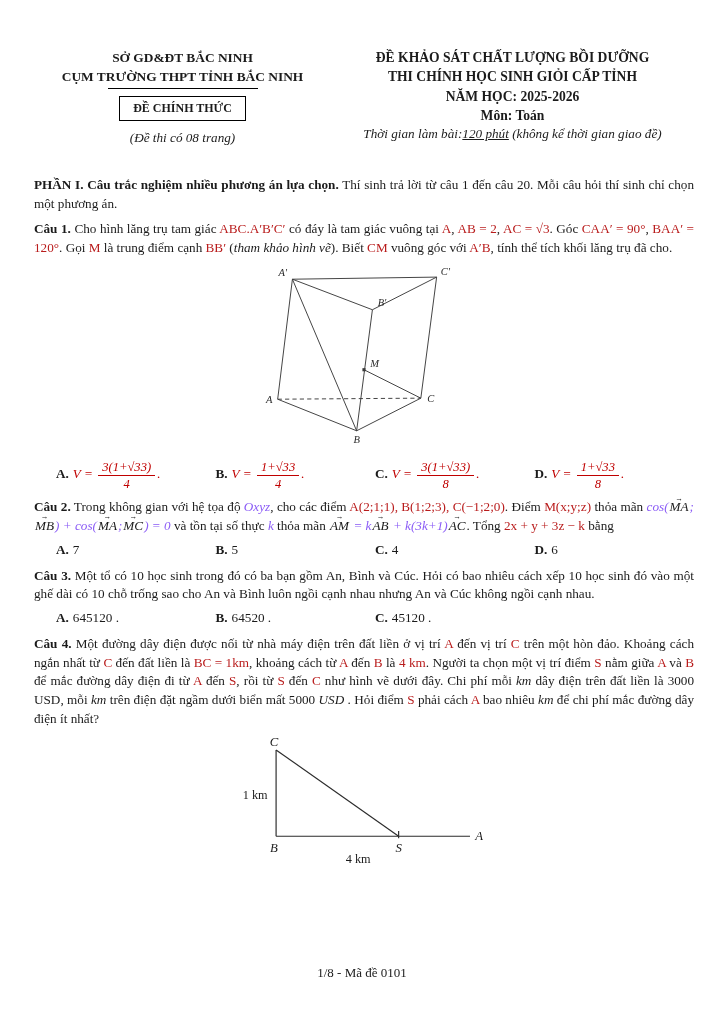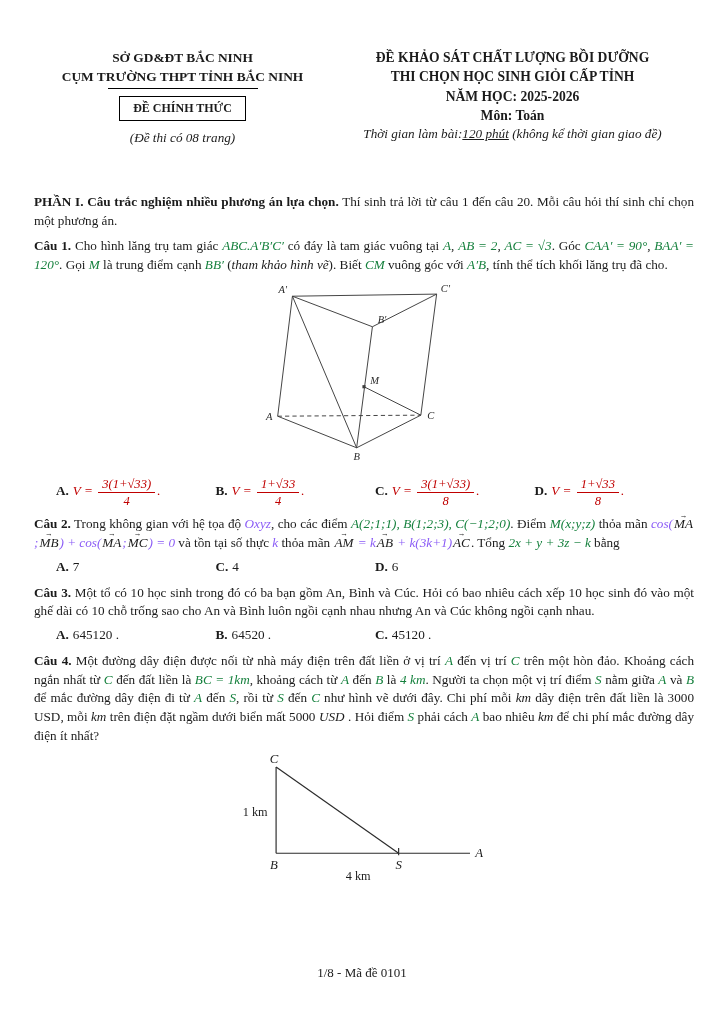--- a/index.html
+++ b/index.html
@@ -15,25 +15,25 @@
   .h-left{width:45%;}
   .h-right{width:55%;}
   .hb{font-weight:bold;}
   .h-left .hb{font-size:13.4px;}
   .h-right .hb{font-size:13.6px;}
   .h-underline{width:150px;height:0;border-bottom:1.3px solid #000;margin:2px auto 6px;}
   .exam-box{display:inline-block;border:1.6px solid #000;padding:3px 13px;font-weight:bold;font-size:12px;margin:1px 0 8px;}
   .italic{font-style:italic;}
   .u{text-decoration:underline;}
   
-  .content{margin-top:45px;}
+  .content{margin-top:28px;}
   .para{text-align:justify;margin:7px 0 0 0;}
   .b{font-weight:bold;}
   .i{font-style:italic;}
-  .m{font-style:italic;color:#15803d;}
+  .m{color:#b91c1c;}
   .mk{font-style:italic;color:#8b5cf6;}
   .vec{font-style:italic;display:inline-block;position:relative;padding:0 1px;}
   .vec::after{content:"\2192";position:absolute;left:50%;transform:translateX(-50%);top:-0.62em;font-size:0.58em;font-style:normal;}
   
   .options{display:flex;margin:5px 0 0 22px;}
   .opt{width:25%;}
   .olab{font-weight:bold;margin-right:4px;}
   .m2{font-style:italic;color:#c00000;}
   .frac{display:inline-block;vertical-align:-0.8em;text-align:center;margin:0 2px;line-height:1.15;font-size:12.6px;}
   .frac .num{display:block;padding:0 4px 1px;border-bottom:1px solid currentColor;}
@@ -57,21 +57,21 @@
       <div class="hb">SỞ GD&amp;ĐT BẮC NINH</div>
       <div class="hb">CỤM TRƯỜNG THPT TỈNH BẮC NINH</div>
       <div class="h-underline"></div>
       <div>
         <span class="exam-box">ĐỀ CHÍNH THỨC</span>
       </div>
       <div class="italic">(Đề thi có 08 trang)</div>
     </div>
     <div class="h-right">
       <div class="hb">ĐỀ KHẢO SÁT CHẤT LƯỢNG BỒI DƯỠNG</div>
-      <div class="hb">THI CHỌN HỌC SINH GIỎI CẤP TỈNH</div>
+      <div class="hb">THI CHÍNH HỌC SINH GIỎI CẤP TỈNH</div>
       <div class="hb">NĂM HỌC: 2025-2026</div>
       <div class="hb">Môn: Toán</div>
       <div class="italic">
         <span>Thời gian làm bài:</span><span class="u">120 phút</span><span> (không kể thời gian giao đề)</span>
       </div>
     </div>
   </div>
 
   <div class="content">
 
@@ -117,20 +117,21 @@
       </span>
       <span class="opt">
         <span class="olab">D.</span><span class="m2"><span>V = </span><span class="frac"><span class="num">1+√33</span><span class="den">8</span></span><span>.</span></span>
       </span>
     </div>
 
     <p class="para"><span class="b">Câu 2.</span><span> Trong không gian với hệ tọa độ </span><span class="mk">Oxyz</span><span>, cho các điểm </span><span class="m">A(2;1;1), B(1;2;3), C(−1;2;0)</span><span>. Điểm </span><span class="m">M(x;y;z)</span><span> thỏa mãn </span><span class="mk">cos(</span><span class="vec">MA</span><span class="mk">;</span><span class="vec">MB</span><span class="mk">) + cos(</span><span class="vec">MA</span><span class="mk">;</span><span class="vec">MC</span><span class="mk">) = 0</span><span> và tồn tại số thực </span><span class="mk">k</span><span> thỏa mãn </span><span class="vec">AM</span><span class="mk"> = k</span><span class="vec">AB</span><span class="mk"> + k(3k+1)</span><span class="vec">AC</span><span>. Tổng </span><span class="m">2x + y + 3z − k</span><span> bằng</span></p>
 
     <div class="options">
       <span class="opt"><span class="olab">A.</span><span>7</span></span>
+      <span class="opt"><span class="olab">B.</span><span>5</span></span>
       <span class="opt"><span class="olab">C.</span><span>4</span></span>
       <span class="opt"><span class="olab">D.</span><span>6</span></span>
     </div>
 
     <p class="para"><span class="b">Câu 3.</span><span> Một tổ có 10 học sinh trong đó có ba bạn gồm An, Bình và Cúc. Hỏi có bao nhiêu cách xếp 10 học sinh đó vào một ghế dài có 10 chỗ trống sao cho An và Bình luôn ngồi cạnh nhau nhưng An và Cúc không ngồi cạnh nhau.</span></p>
 
     <div class="options">
       <span class="opt"><span class="olab">A.</span><span>645120 .</span></span>
       <span class="opt"><span class="olab">B.</span><span>64520 .</span></span>
       <span class="opt"><span class="olab">C.</span><span>45120 .</span></span>

